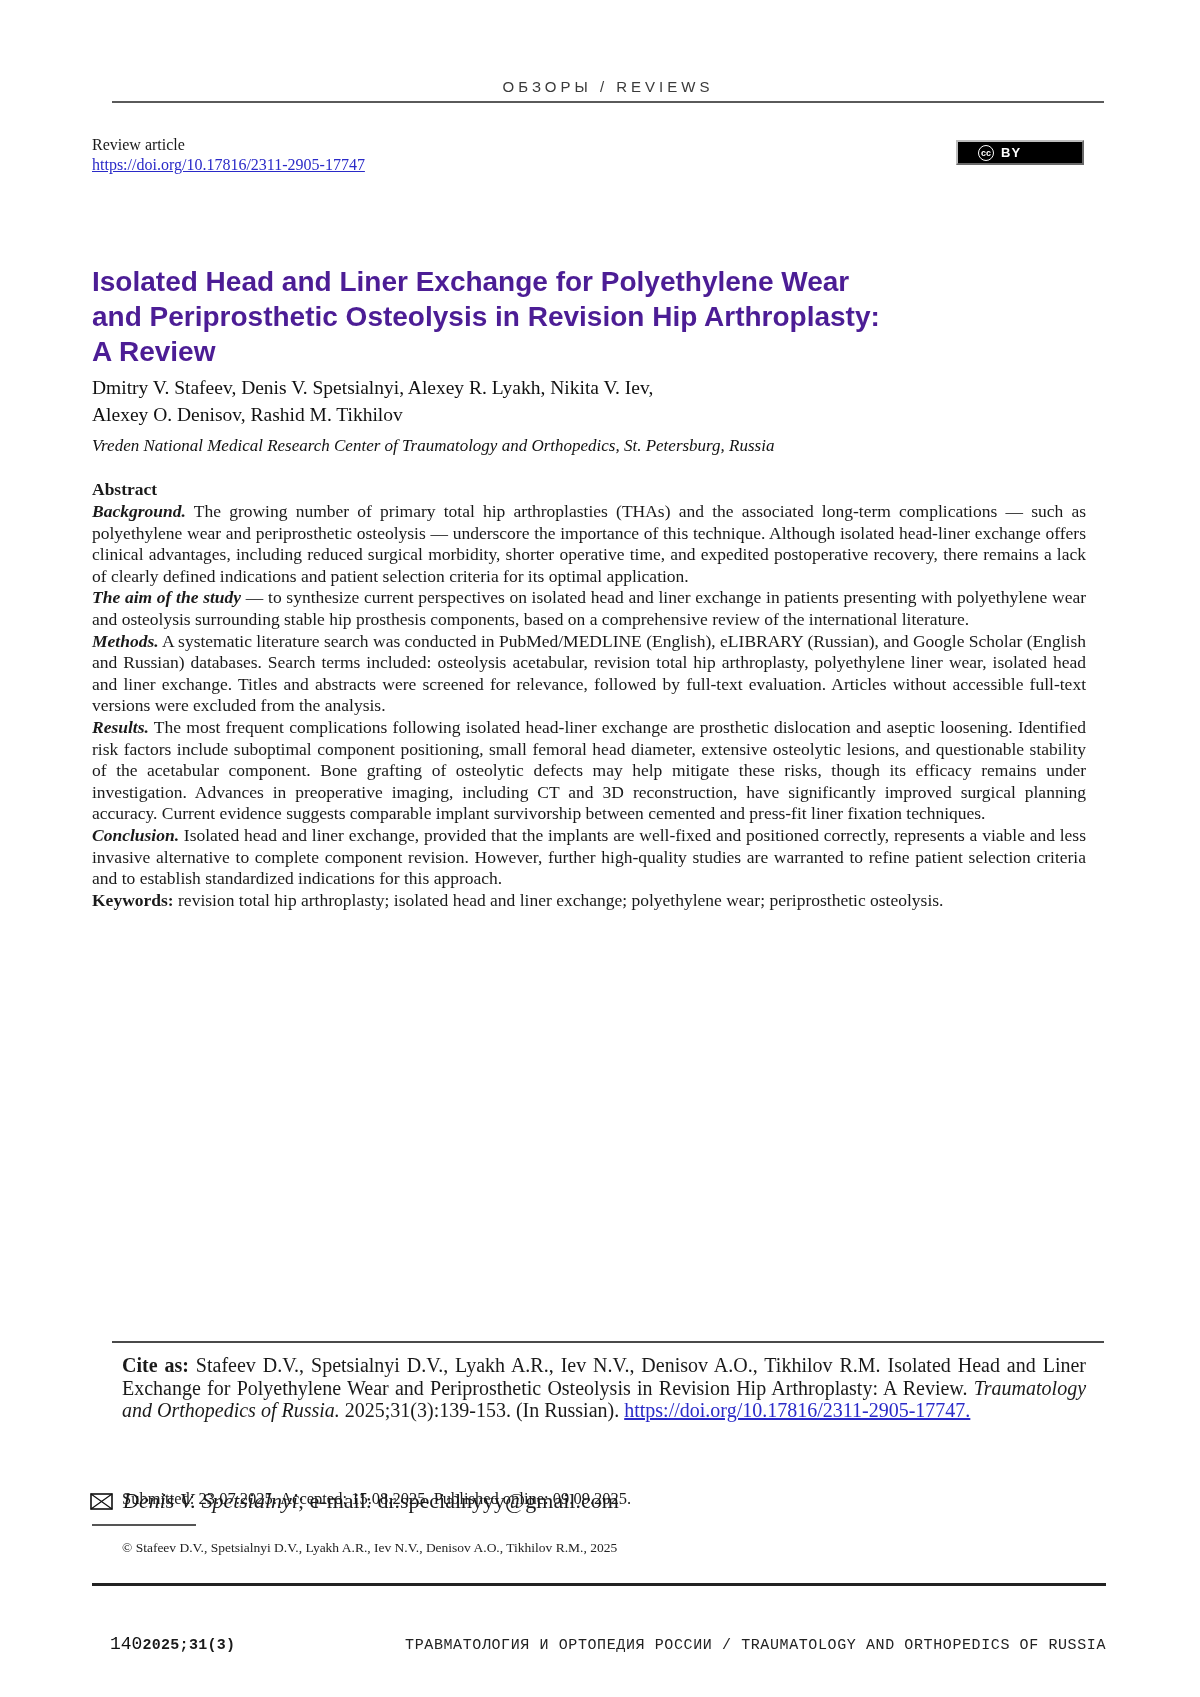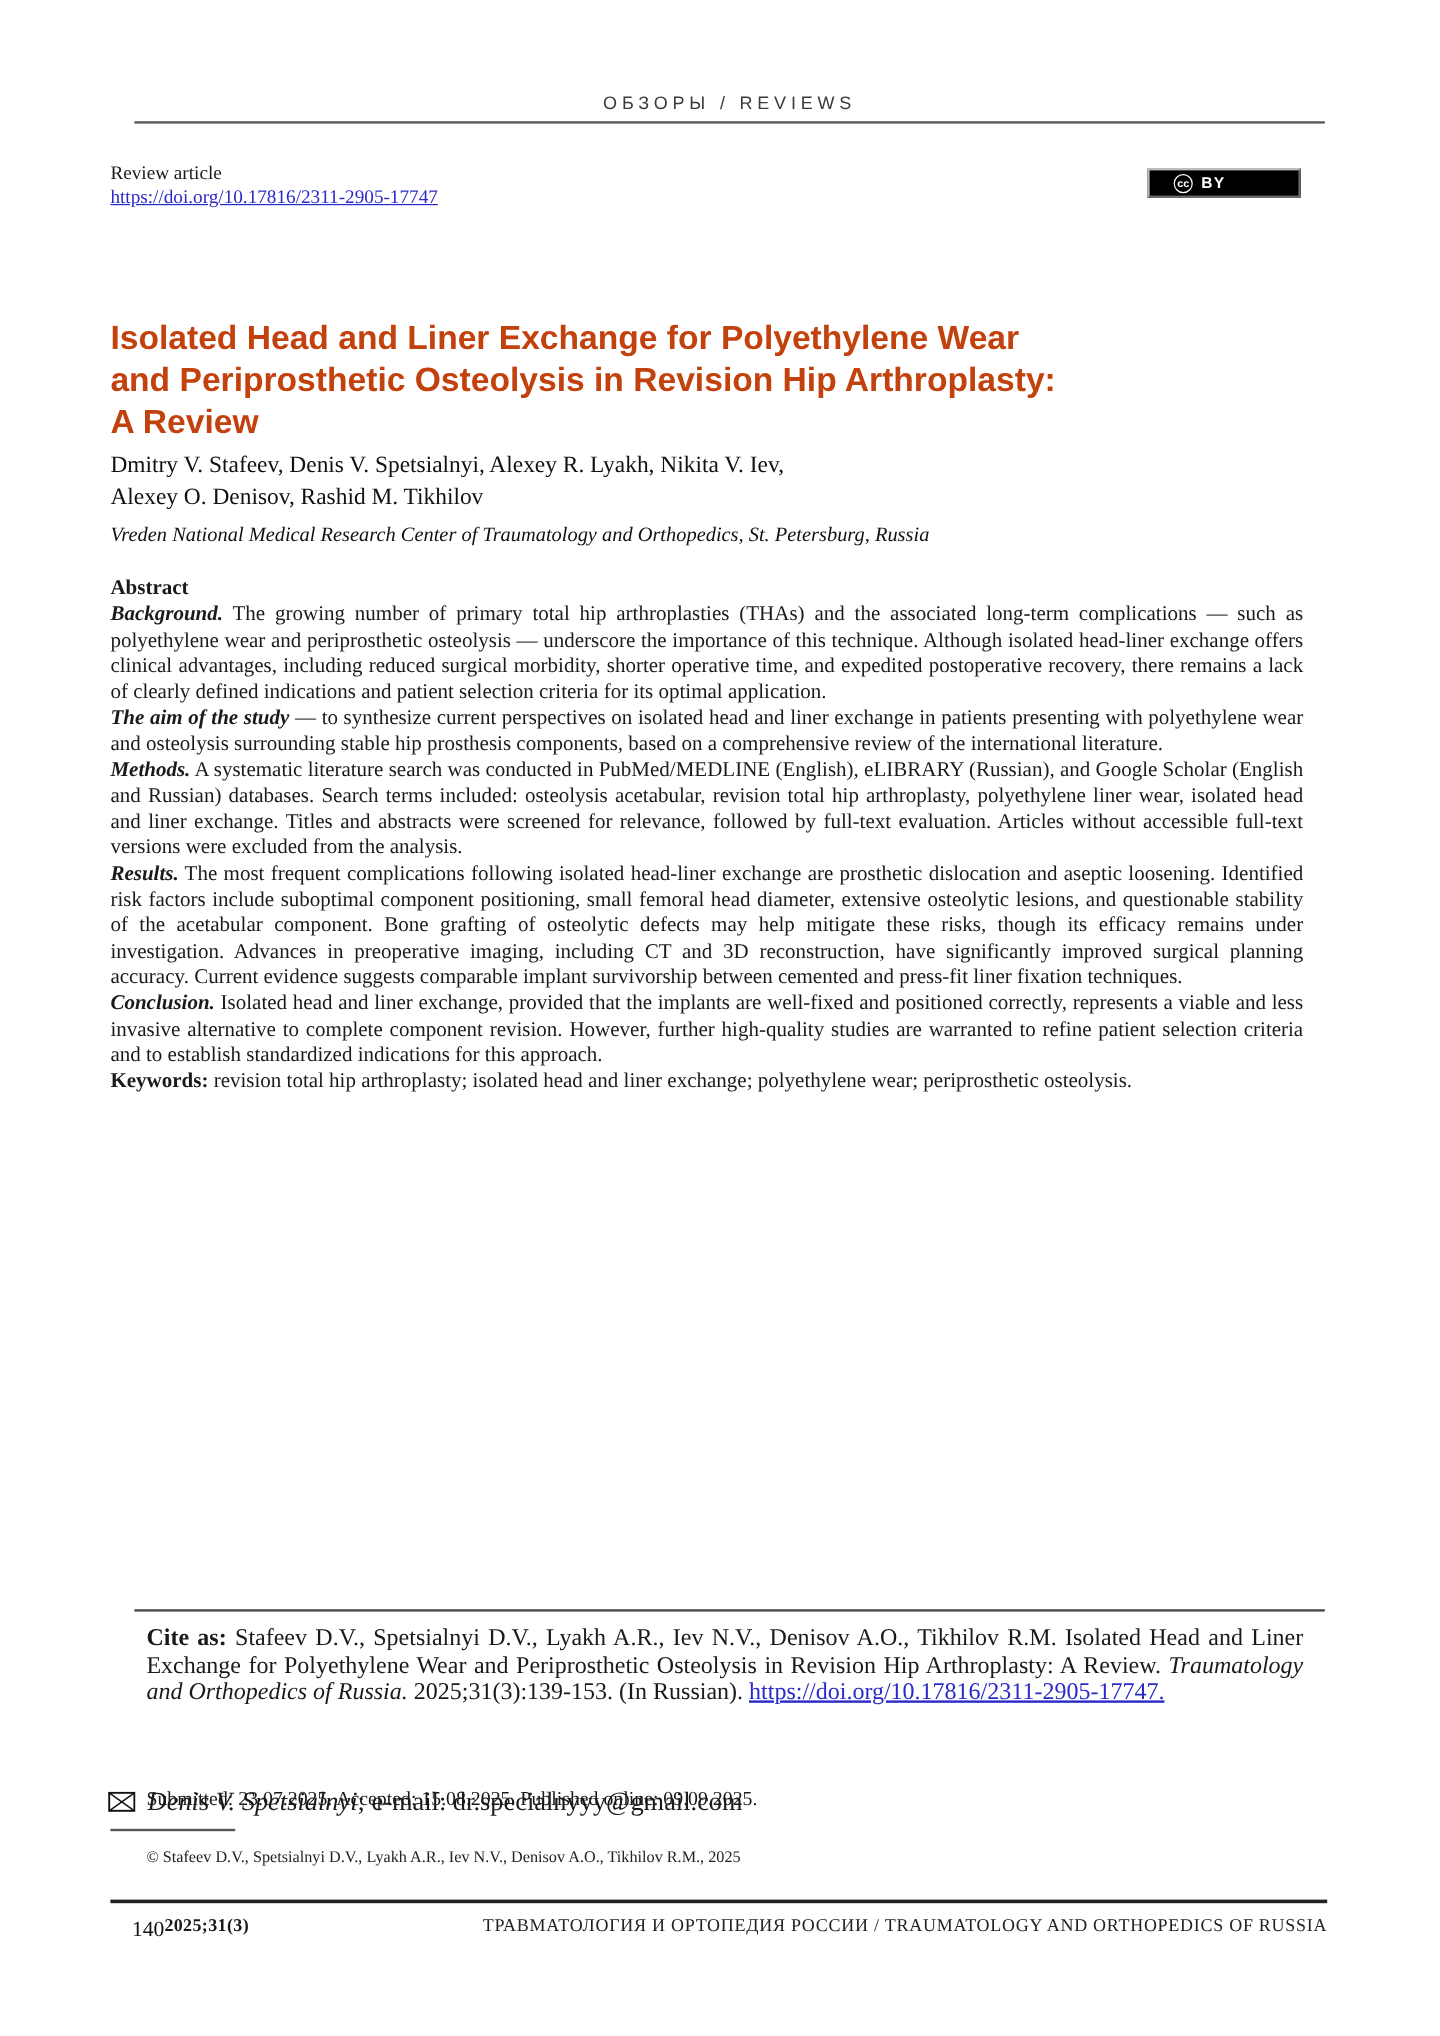--- a/index.html
+++ b/index.html
@@ -44,21 +44,21 @@
   }
   .cc-by {
     color: #fff; font-family: "Liberation Sans", sans-serif; font-weight: bold;
     font-size: 13px; letter-spacing: 1px;
   }
 
   
   .paper-title {
     position: absolute; top: 264px; left: 92px; width: 1000px;
     font-family: "Liberation Sans", sans-serif; font-weight: bold;
-    font-size: 28px; line-height: 35px; color: #c2410c;
+    font-size: 28px; line-height: 35px; color: #4c1d95;
   }
   .authors {
     position: absolute; top: 374px; left: 92px; width: 1000px;
     font-size: 19.5px; line-height: 27px; color: #111;
   }
   .affiliation {
     position: absolute; top: 436px; left: 92px; width: 1000px;
     font-style: italic; font-size: 17px; color: #111;
   }
 
@@ -97,23 +97,23 @@
   .corr-name { font-style: italic; }
 
   
   .dates { position: absolute; top: 1489px; left: 122px; font-size: 16.5px; }
   .mini-rule { position: absolute; top: 1524px; left: 92px; width: 104px; height: 2px; background: #555; }
   .copyright { position: absolute; top: 1540px; left: 122px; font-size: 13.5px; color: #222; }
 
   
   .footer-rule { position: absolute; top: 1583px; left: 92px; width: 1014px; height: 3px; background: #222; }
   .footer-row {
-    position: absolute; top: 1597px; left: 92px; width: 1014px;
-    display: flex; align-items: flex-start;
-    font-family: Liberation Serif, serif;
+    position: absolute; top: 1634px; left: 92px; width: 1014px;
+    display: flex; align-items: flex-end;
+    font-family: Liberation Mono, monospace;
   }
   .page-number { font-size: 18px; color: #111; margin-left: 18px; }
   .issue { font-size: 15px; font-weight: bold; letter-spacing: 0.3px; }
   .journal-name { margin-left: auto; font-size: 15px; letter-spacing: 0.6px; color: #222; }
 </style>
 </head>
 <body>
 
 <div class="page">
 

